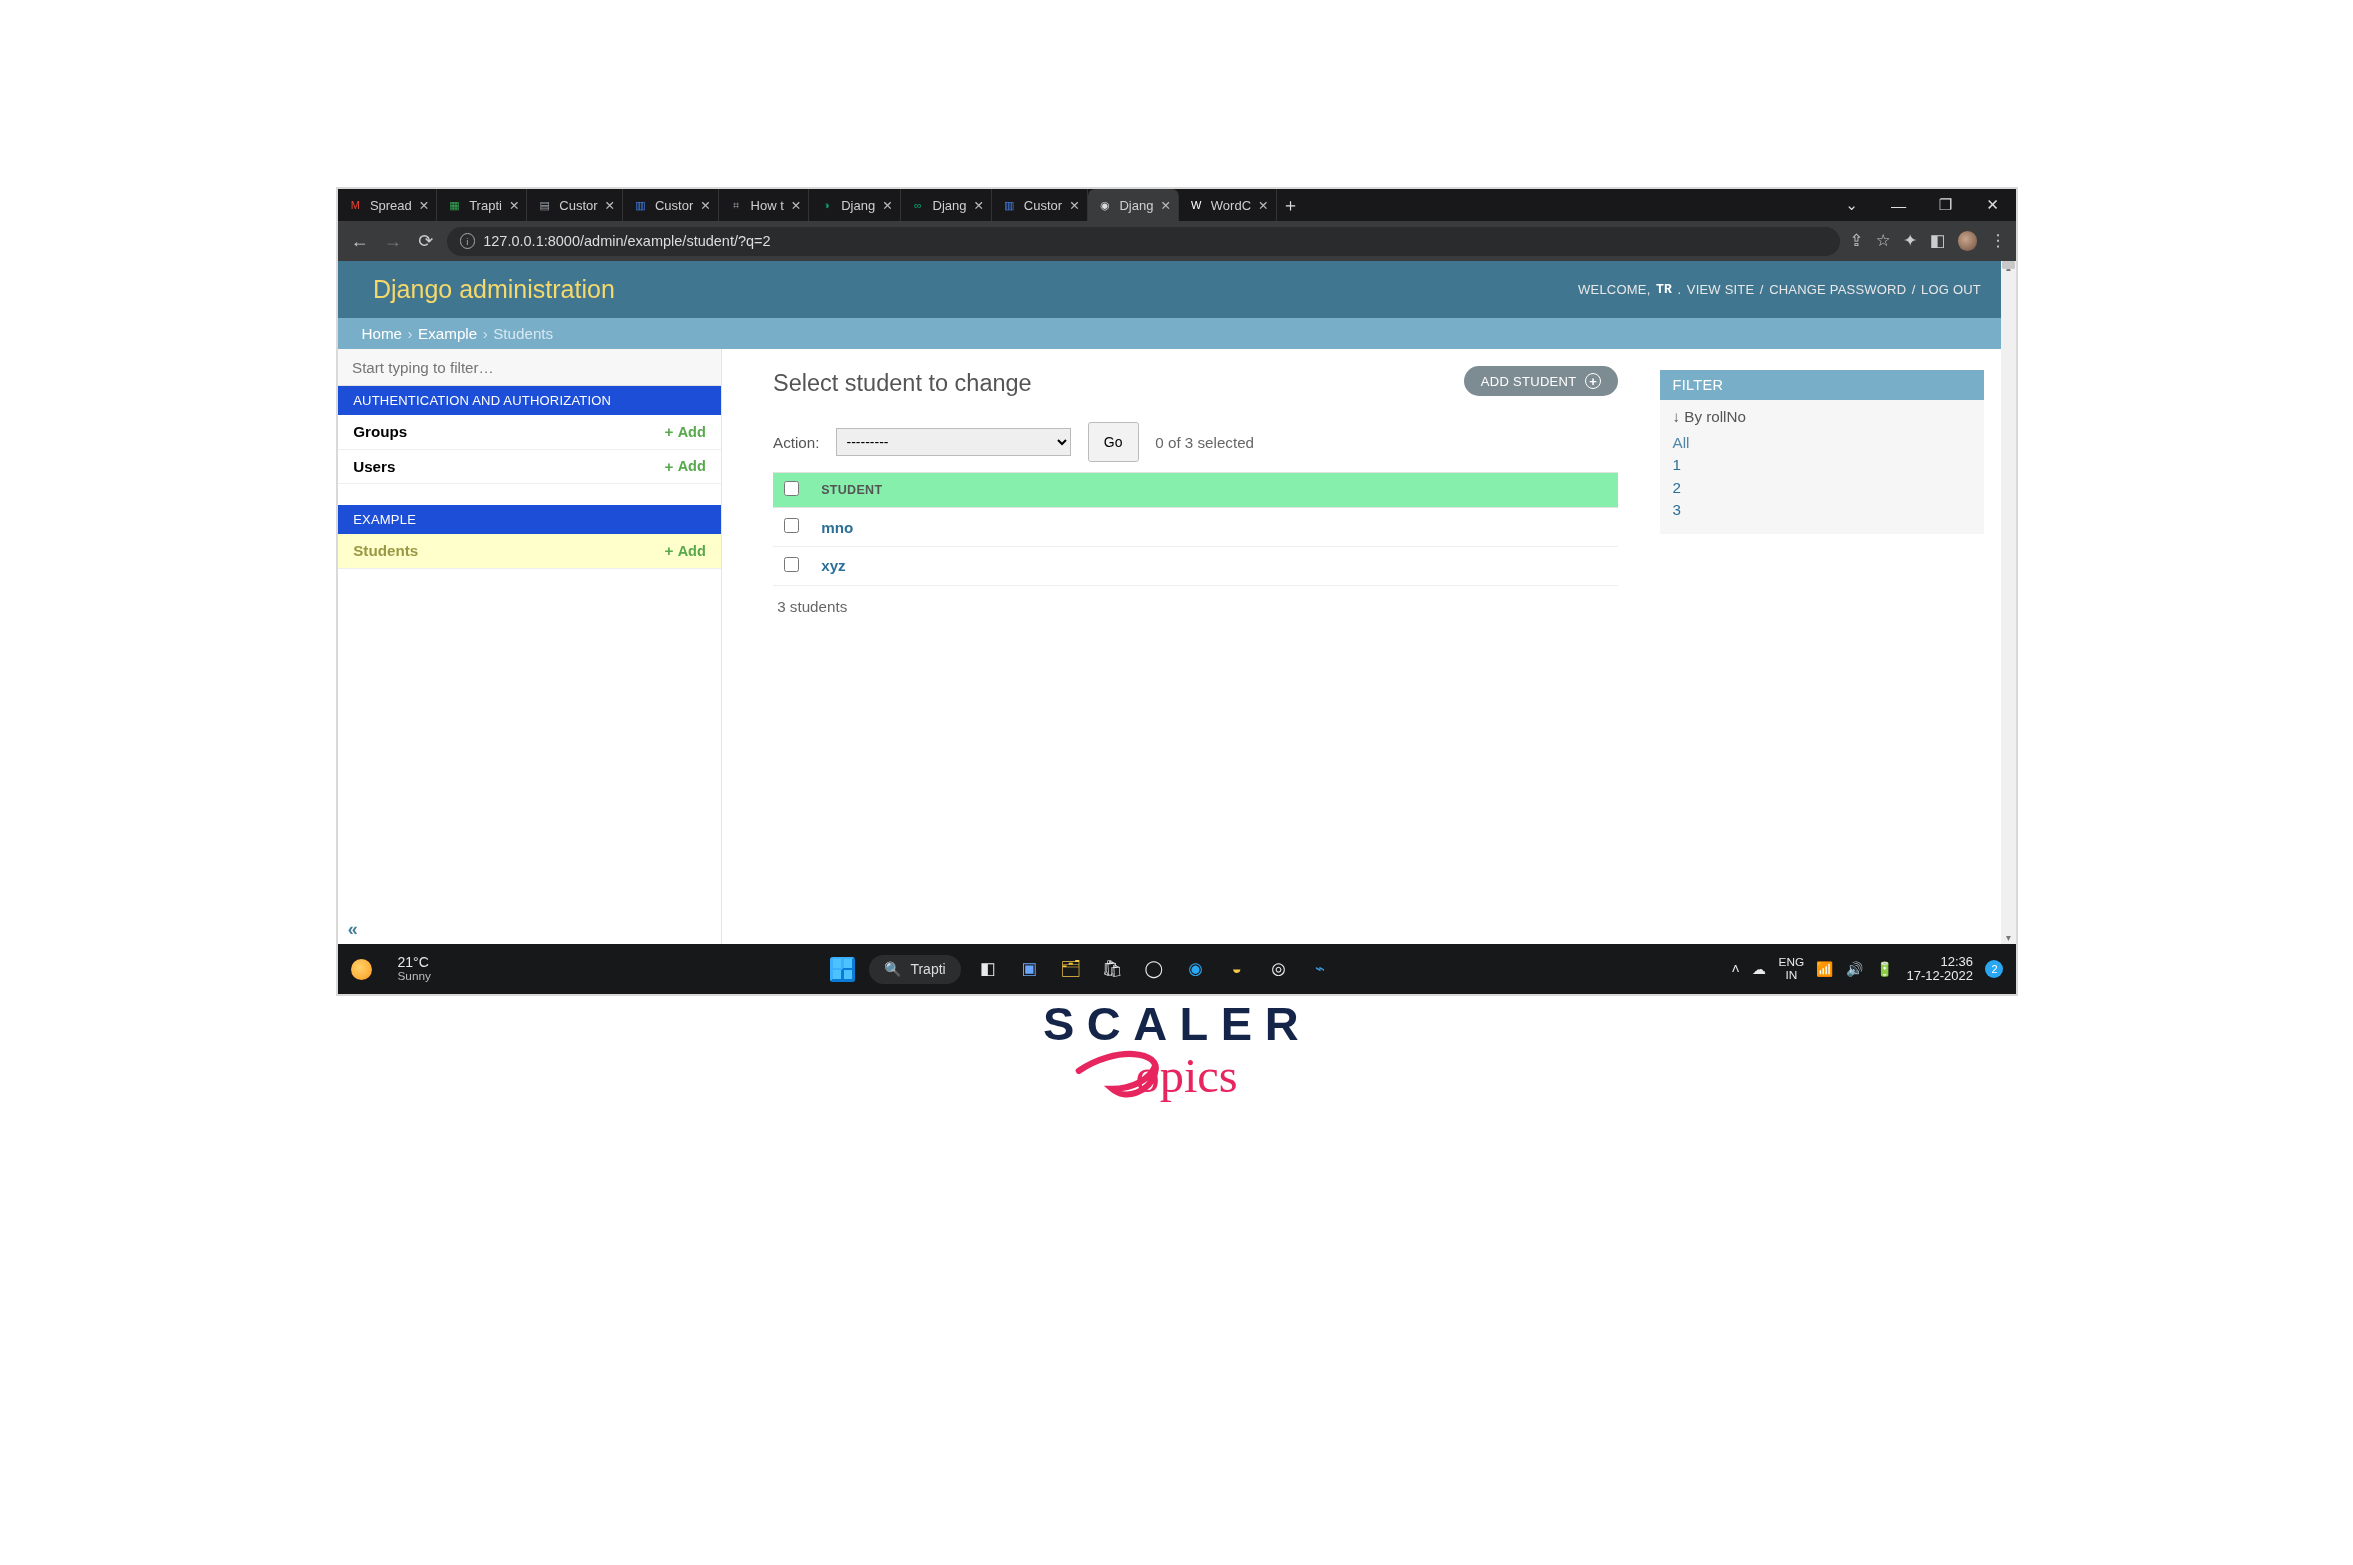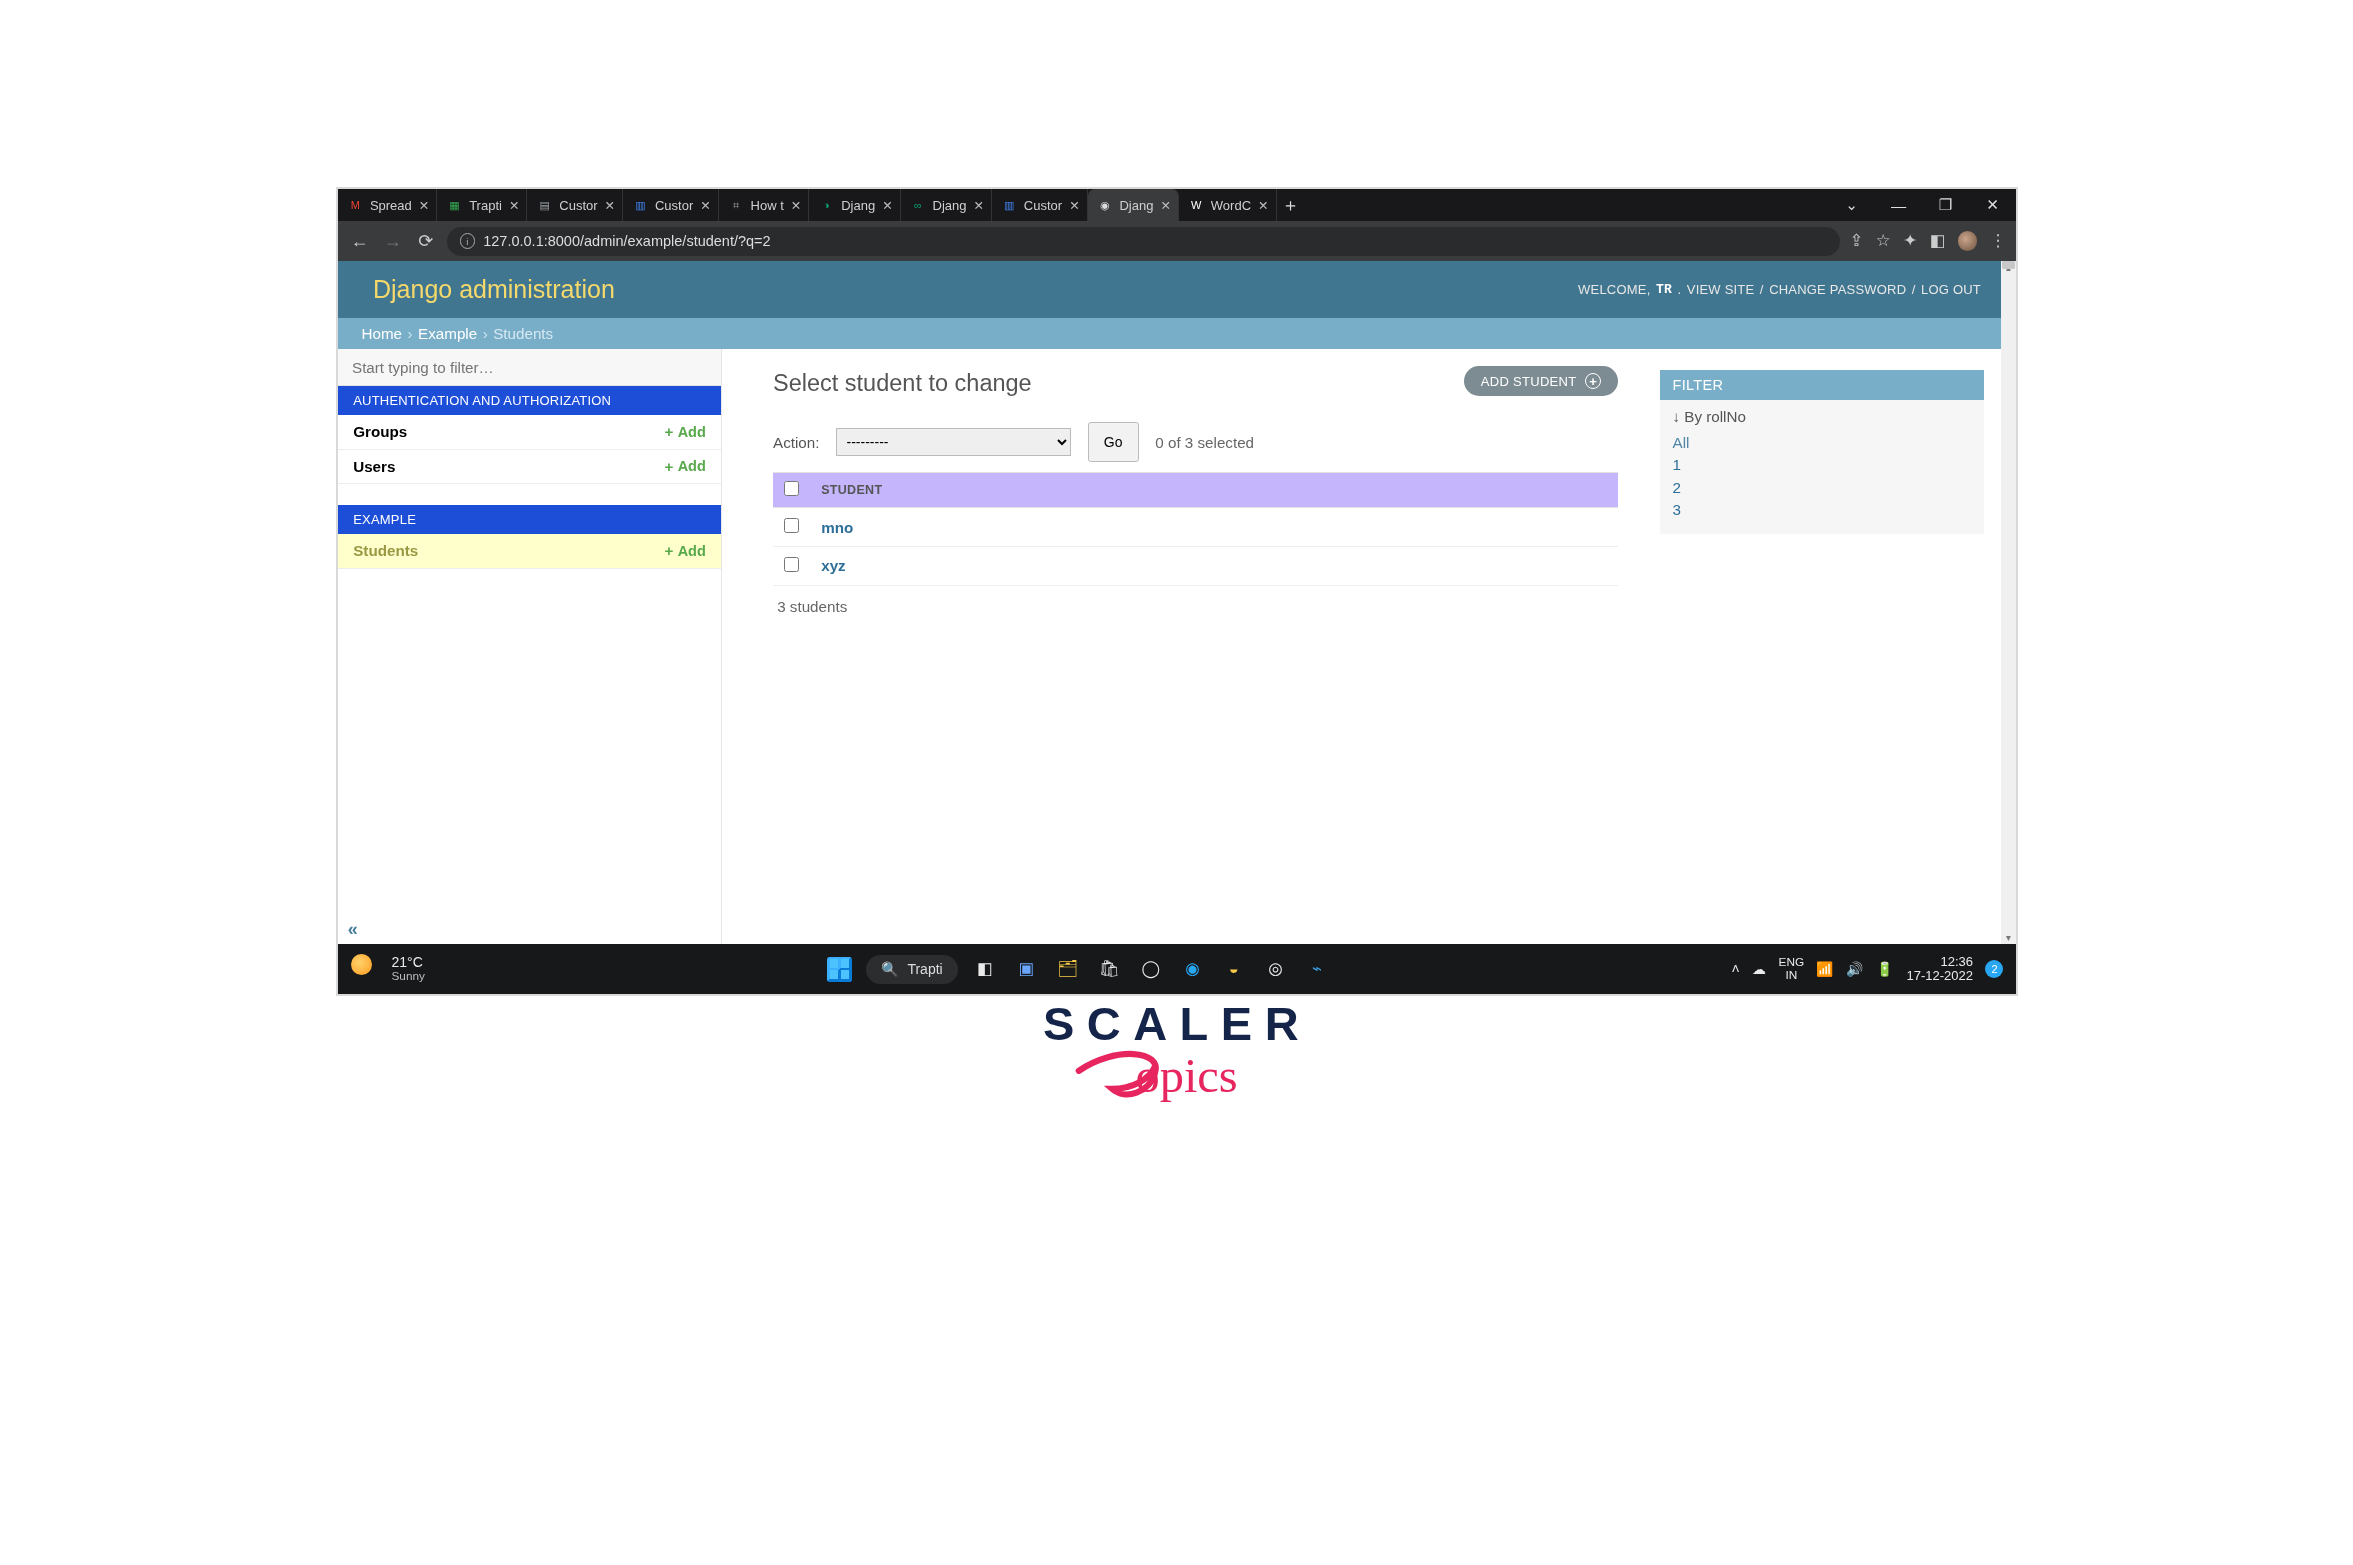--- a/index.html
+++ b/index.html
@@ -228,21 +228,21 @@
   }
   .go-btn {
     height:40px; padding:0 15.2px; border:0.7px solid #bbb; background:#f2f2f2;
     cursor:pointer; font-size:14px; border-radius:2.8px;
   }
   .sel-count { color:#666; }
   table.results {
     width:100%; border-collapse:collapse; font-size:15.2px;
   }
   table.results thead th {
-    background:#c4b5fd;
+    background:#86efac;
     text-align:left;
     border-top:0.7px solid #e2e2e2;
     border-bottom:0.7px solid #e2e2e2;
     padding:8.3px 11px;
     font-size:12.5px;
     color:#555;
     letter-spacing:0.3px;
   }
   table.results thead th.chkcol { width:37px; }
   table.results tbody td {
@@ -290,21 +290,21 @@
   .taskbar {
     height:50px;
     background:#17181a;
     color:#eaeaea;
     display:flex;
     align-items:center;
     padding:0 12.5px;
     font-size:14px;
   }
   .weather {
-    display:flex; gap:20px;
+    display:flex; align-items:center; gap:26px;
   }
   .weather .sun {
     width:21px;height:21px;border-radius:50%;
     background: radial-gradient(circle at 40% 40%, #ffd36b, #ff9a1f);
   }
   .weather .wtext { display:flex; flex-direction:column; line-height:1.15; }
   .weather .wtext .cond { font-size:11.8px; color:#bdbdbd; }
   .center-tray {
     margin:0 auto;
     display:flex; align-items:center; gap:12.5px;

